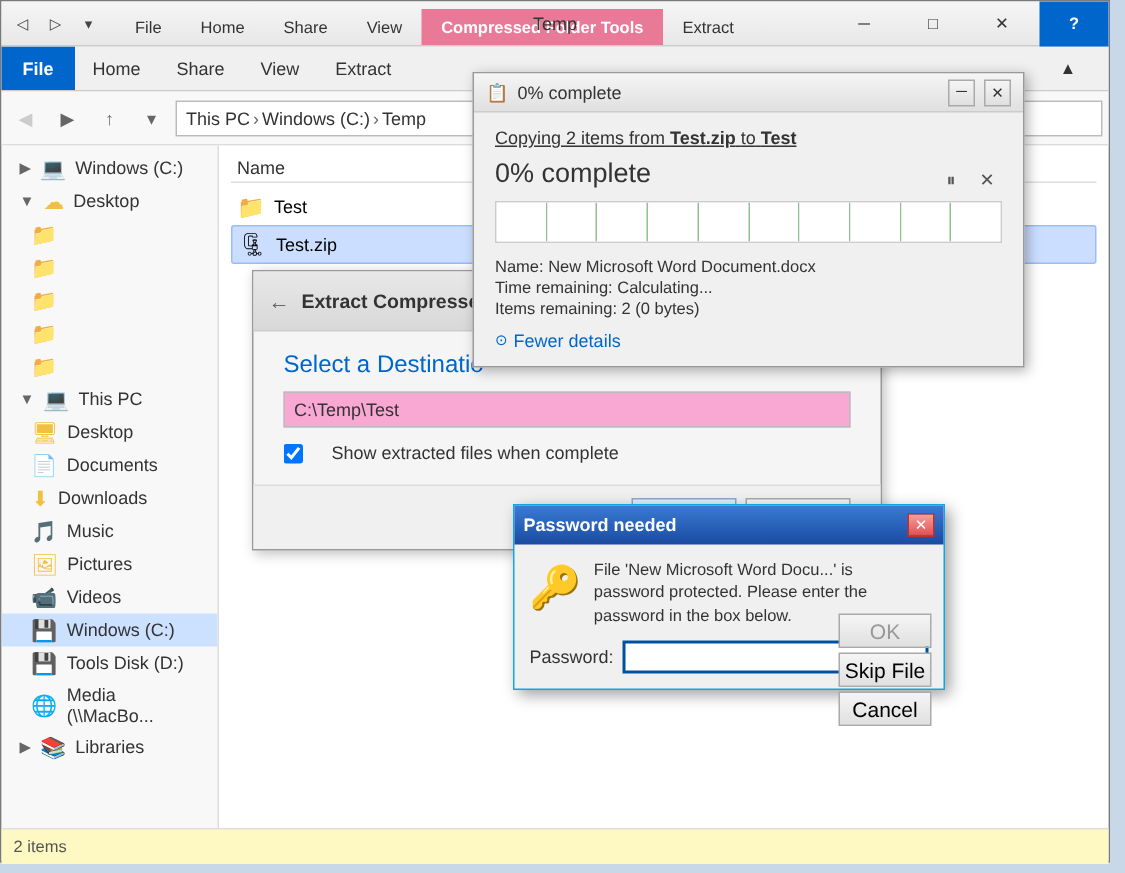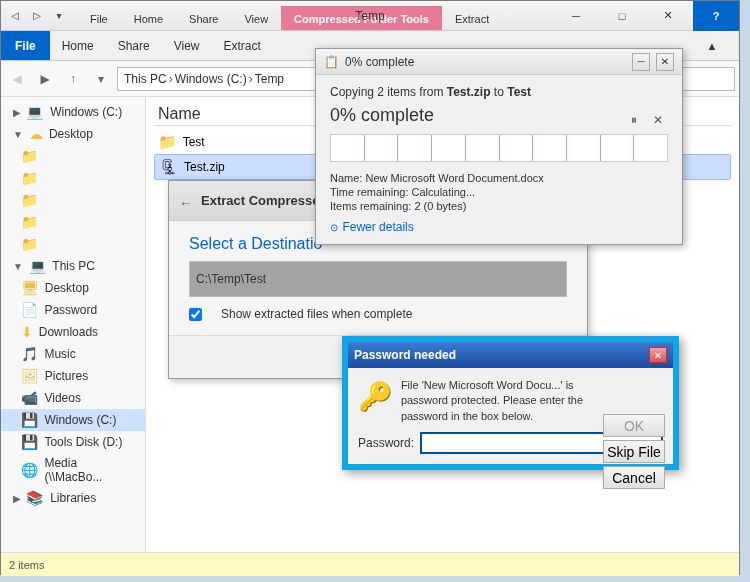--- a/index.html
+++ b/index.html
@@ -195,21 +195,21 @@
       overflow-y: auto;
       background: #fff;
     }
     .file-list-header {
       display: flex;
       border-bottom: 1px solid #ddd;
       padding-bottom: 2px;
       margin-bottom: 4px;
     }
     .col-header {
-      font-size: 16px;
+      font-size: 12px;
       color: #333;
       padding: 0 4px;
       cursor: pointer;
     }
     .file-item {
       display: flex;
       align-items: center;
       padding: 3px 4px;
       cursor: pointer;
       border-radius: 2px;
@@ -260,20 +260,21 @@
       display: flex; align-items: center; justify-content: center;
       color: #333;
     }
     .progress-body {
       padding: 10px 14px;
     }
     .copying-text {
       font-size: 12px;
       color: #333;
       margin-bottom: 6px;
+      text-decoration: underline;
     }
     .progress-title {
       font-size: 18px;
       color: #333;
       margin-bottom: 8px;
     }
     .progress-bar-container {
       height: 28px;
       background: #fff;
       border: 1px solid #ccc;
@@ -346,23 +347,23 @@
       color: #0066cc;
       margin-bottom: 8px;
     }
     .files-extract-text {
       font-size: 12px;
       color: #555;
       margin-bottom: 6px;
     }
     .path-input {
       width: 100%;
-      height: 36px;
+      height: 24px;
       border: 1px solid #bbb;
-      background: #a3a3a3;
+      background: #f9a8d4;
       padding: 0 6px;
       font-size: 12px;
       color: #333;
       margin-bottom: 10px;
     }
     .checkbox-row {
       display: flex; align-items: center; gap: 19px;
       font-size: 12px; color: #333;
       margin-bottom: 0;
     }
@@ -384,23 +385,23 @@
     }
     .footer-btn.primary {
       background: linear-gradient(to bottom, #ddeeff, #cce0ff);
       border-color: #88aacc;
     }
 
     
     .password-dialog {
       position: absolute;
       top: 336px; left: 342px;
-      width: 337px;
+      width: 288px;
       background: #f0f0f0;
-      border: 6px solid #0ea5e9;
+      border: 1px solid #0ea5e9;
       box-shadow: 3px 3px 10px rgba(0,0,0,0.4);
       z-index: 20;
     }
     .pwd-title-bar {
       height: 26px;
       background: linear-gradient(to bottom, #3a7bd5, #1a4ba0);
       display: flex; align-items: center;
       padding: 0 6px;
       gap: 4px;
     }
@@ -560,21 +561,21 @@
         <span class="expand-arrow">▼</span>
         <span class="folder-icon">💻</span>
         <span>This PC</span>
       </div>
       <div class="sidebar-item indent1">
         <span class="folder-icon">🖥</span>
         <span>Desktop</span>
       </div>
       <div class="sidebar-item indent1">
         <span class="folder-icon">📄</span>
-        <span>Password</span>
+        <span>Documents</span>
       </div>
       <div class="sidebar-item indent1">
         <span class="folder-icon">⬇</span>
         <span>Downloads</span>
       </div>
       <div class="sidebar-item indent1">
         <span class="folder-icon">🎵</span>
         <span>Music</span>
       </div>
       <div class="sidebar-item indent1">

